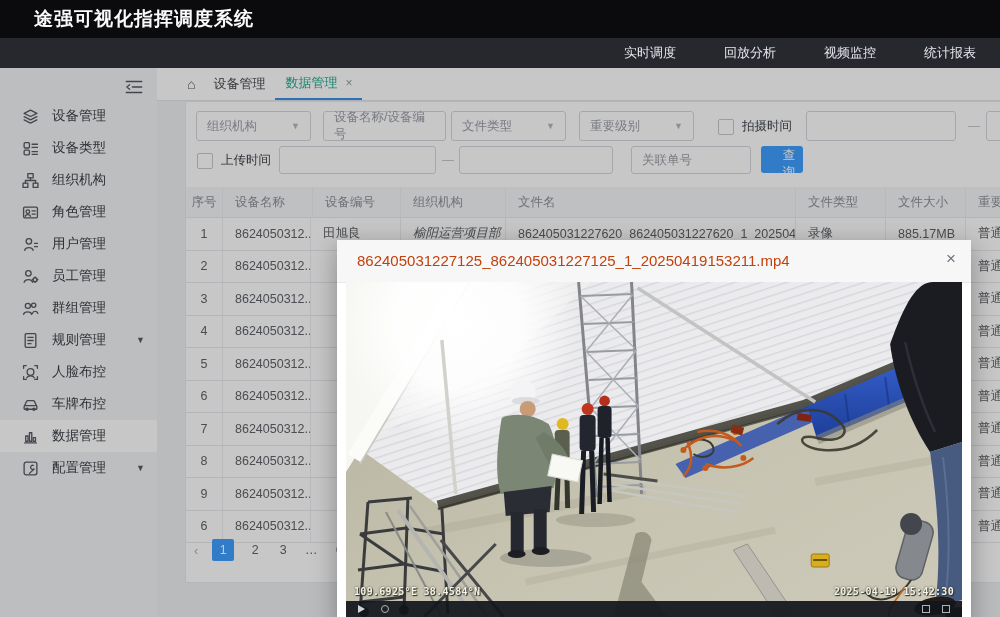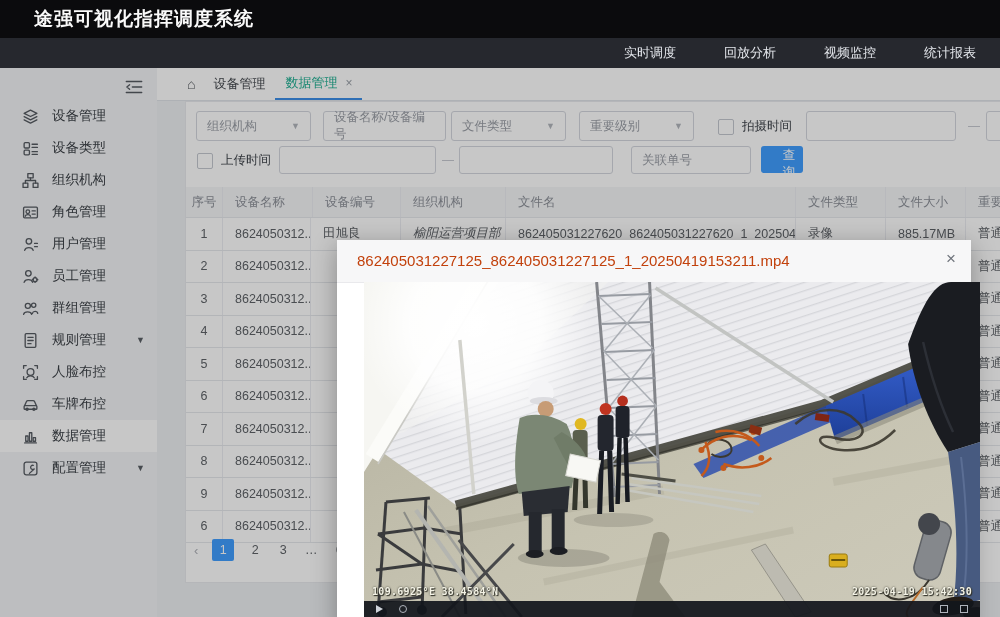--- a/index.html
+++ b/index.html
@@ -50,21 +50,21 @@
   .pg{cursor:pointer;min-width:14px;text-align:center;}
   .pg.active{width:22px;height:22px;line-height:22px;background:#409eff;color:#fff;border-radius:2px;}
   
   .dim{position:absolute;left:0;top:68px;right:0;bottom:0;background:rgba(0,0,0,0.22);z-index:40;}
   
   .modal{position:absolute;left:337px;top:240px;width:634px;height:390px;background:#fff;z-index:60;
     box-shadow:0 6px 24px rgba(0,0,0,.32);}
   .modal-head{position:absolute;left:0;top:0;right:0;height:42px;background:#f7f7f8;border-bottom:1px solid #e9e9ec;}
   .modal-title{font-size:15px;color:#c2410c;line-height:42px;padding-left:20px;white-space:nowrap;}
   .modal-close{position:absolute;right:15px;top:10px;font-size:17px;color:#6f747c;cursor:pointer;line-height:1;}
-  .video{position:absolute;left:27px;top:42px;width:616px;height:335px;background:#a16207;overflow:hidden;}
+  .video{position:absolute;left:9px;top:42px;width:616px;height:335px;background:#a16207;overflow:hidden;}
   .video svg{display:block;width:100%;height:100%;}
   .osd{position:absolute;font-family:"DejaVu Sans Mono","Liberation Mono",monospace;font-size:10px;font-weight:bold;
     color:#f4f3e6;text-shadow:0 0 2px #3a3a30,1px 1px 1px #2c2c24;letter-spacing:.3px;}
   .osd.gps{left:8px;bottom:20px;}
   .osd.ts{right:8px;bottom:20px;}
   .vbar{position:absolute;left:0;right:0;bottom:0;height:16px;background:rgba(18,22,28,.93);display:flex;align-items:flex-start;padding-top:4px;box-sizing:border-box;}
   .vb-play{width:0;height:0;border-left:7px solid #cfd3da;border-top:4.5px solid transparent;border-bottom:4.5px solid transparent;margin-left:12px;cursor:pointer;}
   .vb-dot{width:8px;height:8px;border:1.5px solid #aeb3bb;border-radius:50%;margin-left:16px;cursor:pointer;box-sizing:border-box;}
   .vb-right{margin-left:auto;display:flex;gap:12px;margin-right:12px;}
   .vb-sq{width:8px;height:8px;border:1.5px solid #aeb3bb;box-sizing:border-box;cursor:pointer;}

